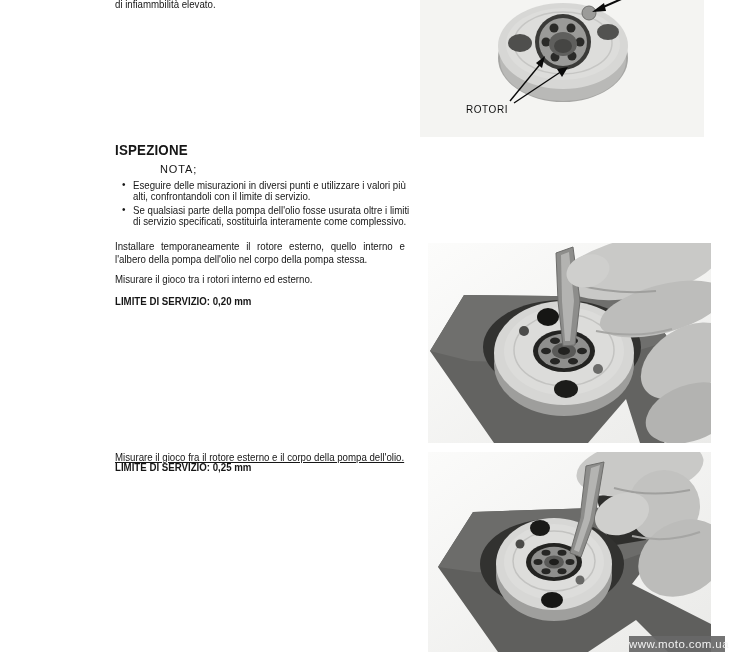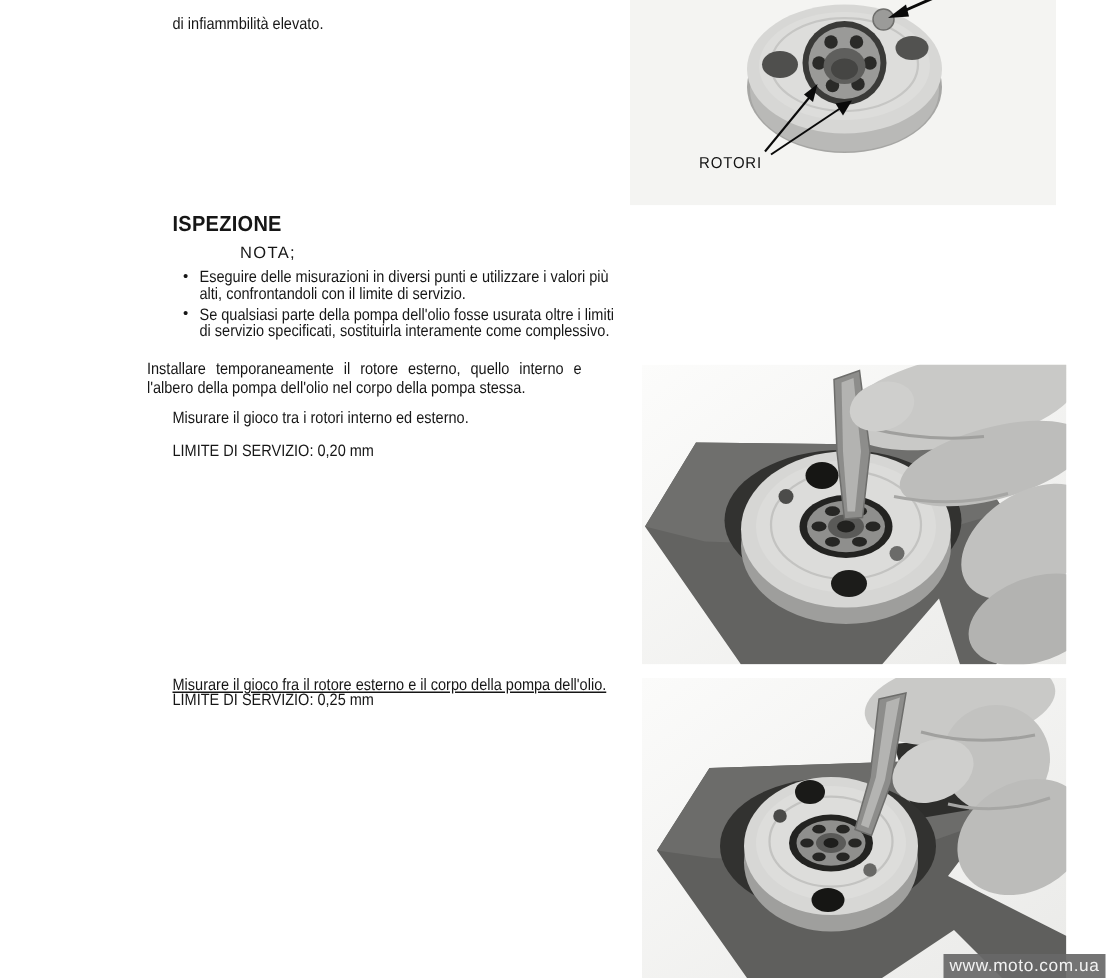--- a/index.html
+++ b/index.html
@@ -5,69 +5,69 @@
   html,body { margin:0; padding:0; }
   body {
     width:746px; height:652px; position:relative; overflow:hidden;
     background:#ffffff; color:#161616;
     font-family:"Liberation Sans", sans-serif;
     -webkit-font-smoothing:antialiased;
   }
   .abs { position:absolute; }
   .t   { font-size:11px; line-height:11.4px; }
   .cond { display:block; white-space:nowrap; transform:scaleX(0.88); transform-origin:0 0; }
-  .b   { font-weight:normal; }
+  .b   { font-weight:bold; }
   .heading {
     font-size:14.5px; font-weight:bold; letter-spacing:0.2px;
     white-space:nowrap; transform:scaleX(0.92); transform-origin:0 0;
   }
   .nota-label { font-size:11px; letter-spacing:0.9px; white-space:nowrap; }
   .note-item { position:absolute; left:133px; }
   .note-item .bullet {
     position:absolute; left:-11px; top:-1px; font-size:10px; color:#161616;
   }
   .justify-stretch { word-spacing:4.5px; }
   .photo { position:absolute; overflow:hidden; }
   .photo svg { display:block; }
   .callout {
     position:absolute; left:466px; top:103px;
     font-size:10.5px; letter-spacing:0.6px; color:#111;
     white-space:nowrap; transform:scaleX(0.95); transform-origin:0 0;
   }
   .watermark {
-    position:absolute; left:629px; top:636px; width:108px; height:16px;
+    position:absolute; left:629px; top:636px; width:96px; height:16px;
     background:rgba(104,104,104,0.92); color:#f2f2f2;
-    font-size:11.5px; line-height:16px; text-align:center; letter-spacing:0.4px;
+    font-size:11.5px; line-height:16px; letter-spacing:0.4px;
     white-space:nowrap;
   }
 </style>
 </head>
 <body>
 
-<div class="abs t" style="left:115px; top:-1px;margin-top:12px;">
+<div class="abs t" style="left:115px; top:-1px;">
   <span class="cond">di infiammbilità elevato.</span>
 </div>
 
 <div class="abs heading" style="left:115px; top:142px;">ISPEZIONE</div>
 
 <div class="abs nota-label" style="left:116px; top:163px;margin-left:44px;">NOTA;</div>
 
 <div class="note-item t" style="top:180px;">
   <span class="bullet">•</span>
   <span class="cond">Eseguire delle misurazioni in diversi punti e utilizzare i valori più</span>
   <span class="cond">alti, confrontandoli con il limite di servizio.</span>
 </div>
 
 <div class="note-item t" style="top:205px;">
   <span class="bullet">•</span>
   <span class="cond">Se qualsiasi parte della pompa dell'olio fosse usurata oltre i limiti</span>
   <span class="cond">di servizio specificati, sostituirla interamente come complessivo.</span>
 </div>
 
-<div class="abs t" style="left:98px; top:240px; line-height:13.4px;">
+<div class="abs t" style="left:115px; top:240px; line-height:13.4px;">
   <span class="cond justify-stretch">Installare temporaneamente il rotore esterno, quello interno e</span>
   <span class="cond">l'albero della pompa dell'olio nel corpo della pompa stessa.</span>
 </div>
 
 <div class="abs t" style="left:115px; top:274px;">
   <span class="cond">Misurare il gioco tra i rotori interno ed esterno.</span>
 </div>
 
 <div class="abs t b" style="left:115px; top:296px;">
   <span class="cond">LIMITE DI SERVIZIO: 0,20 mm</span>

